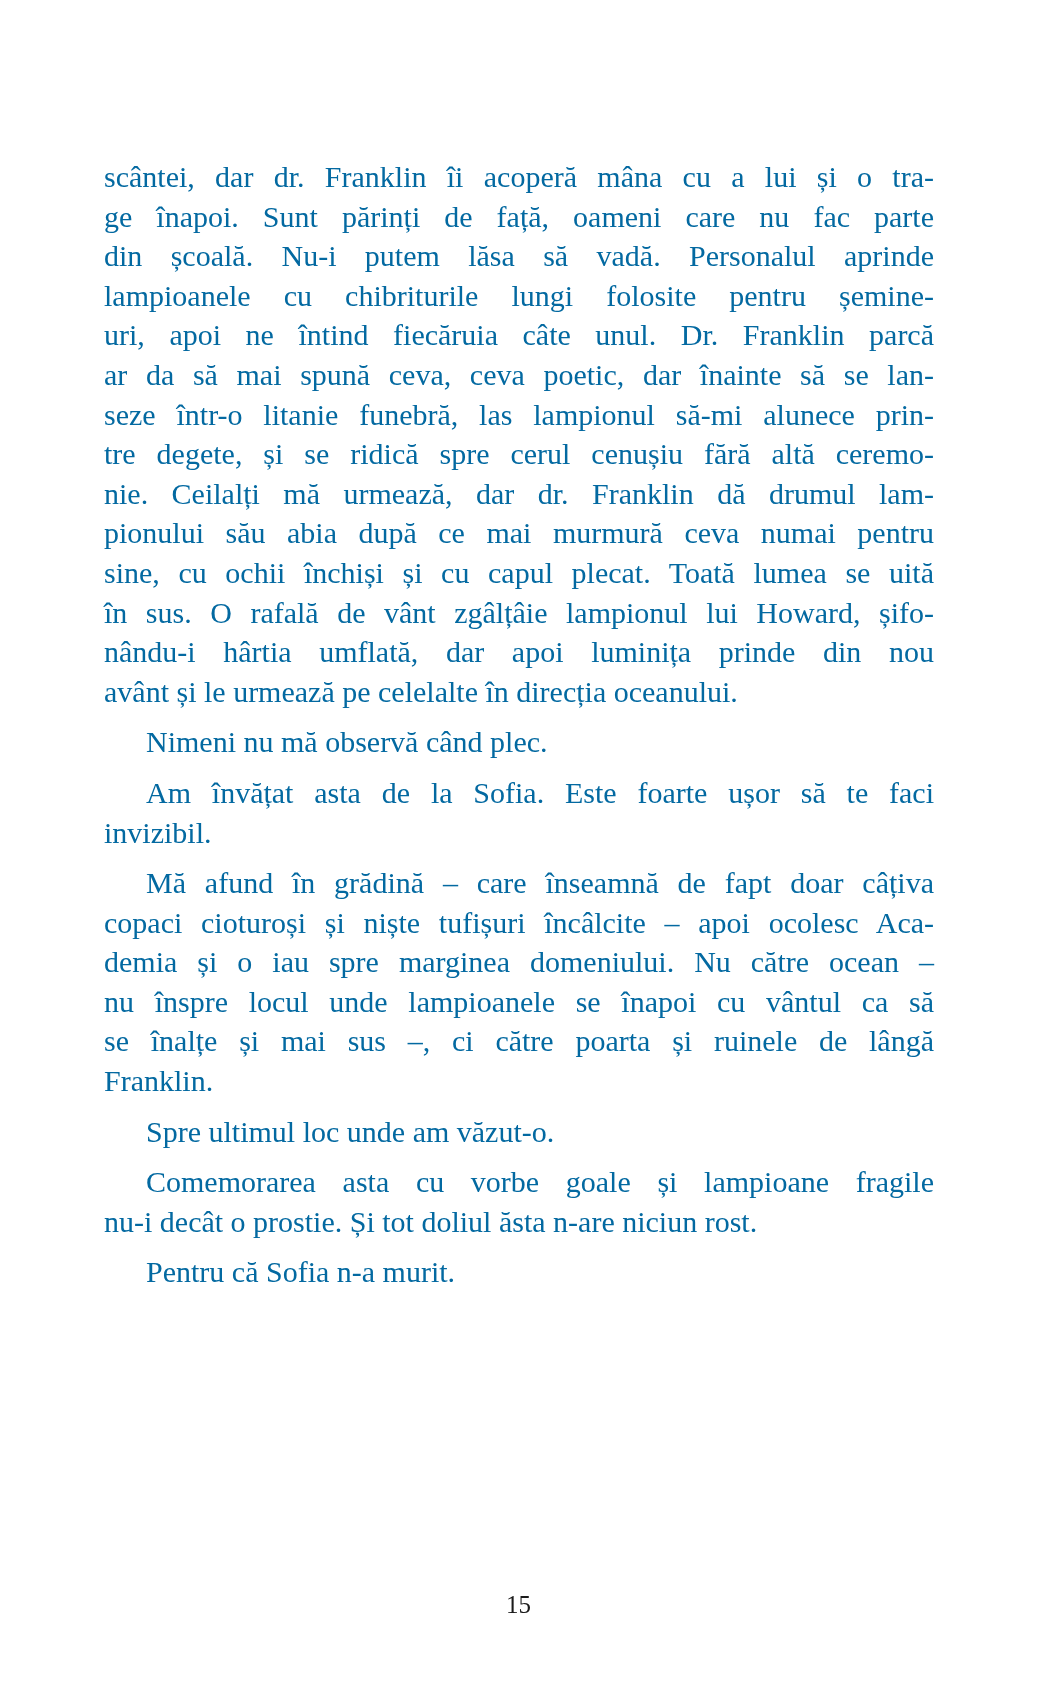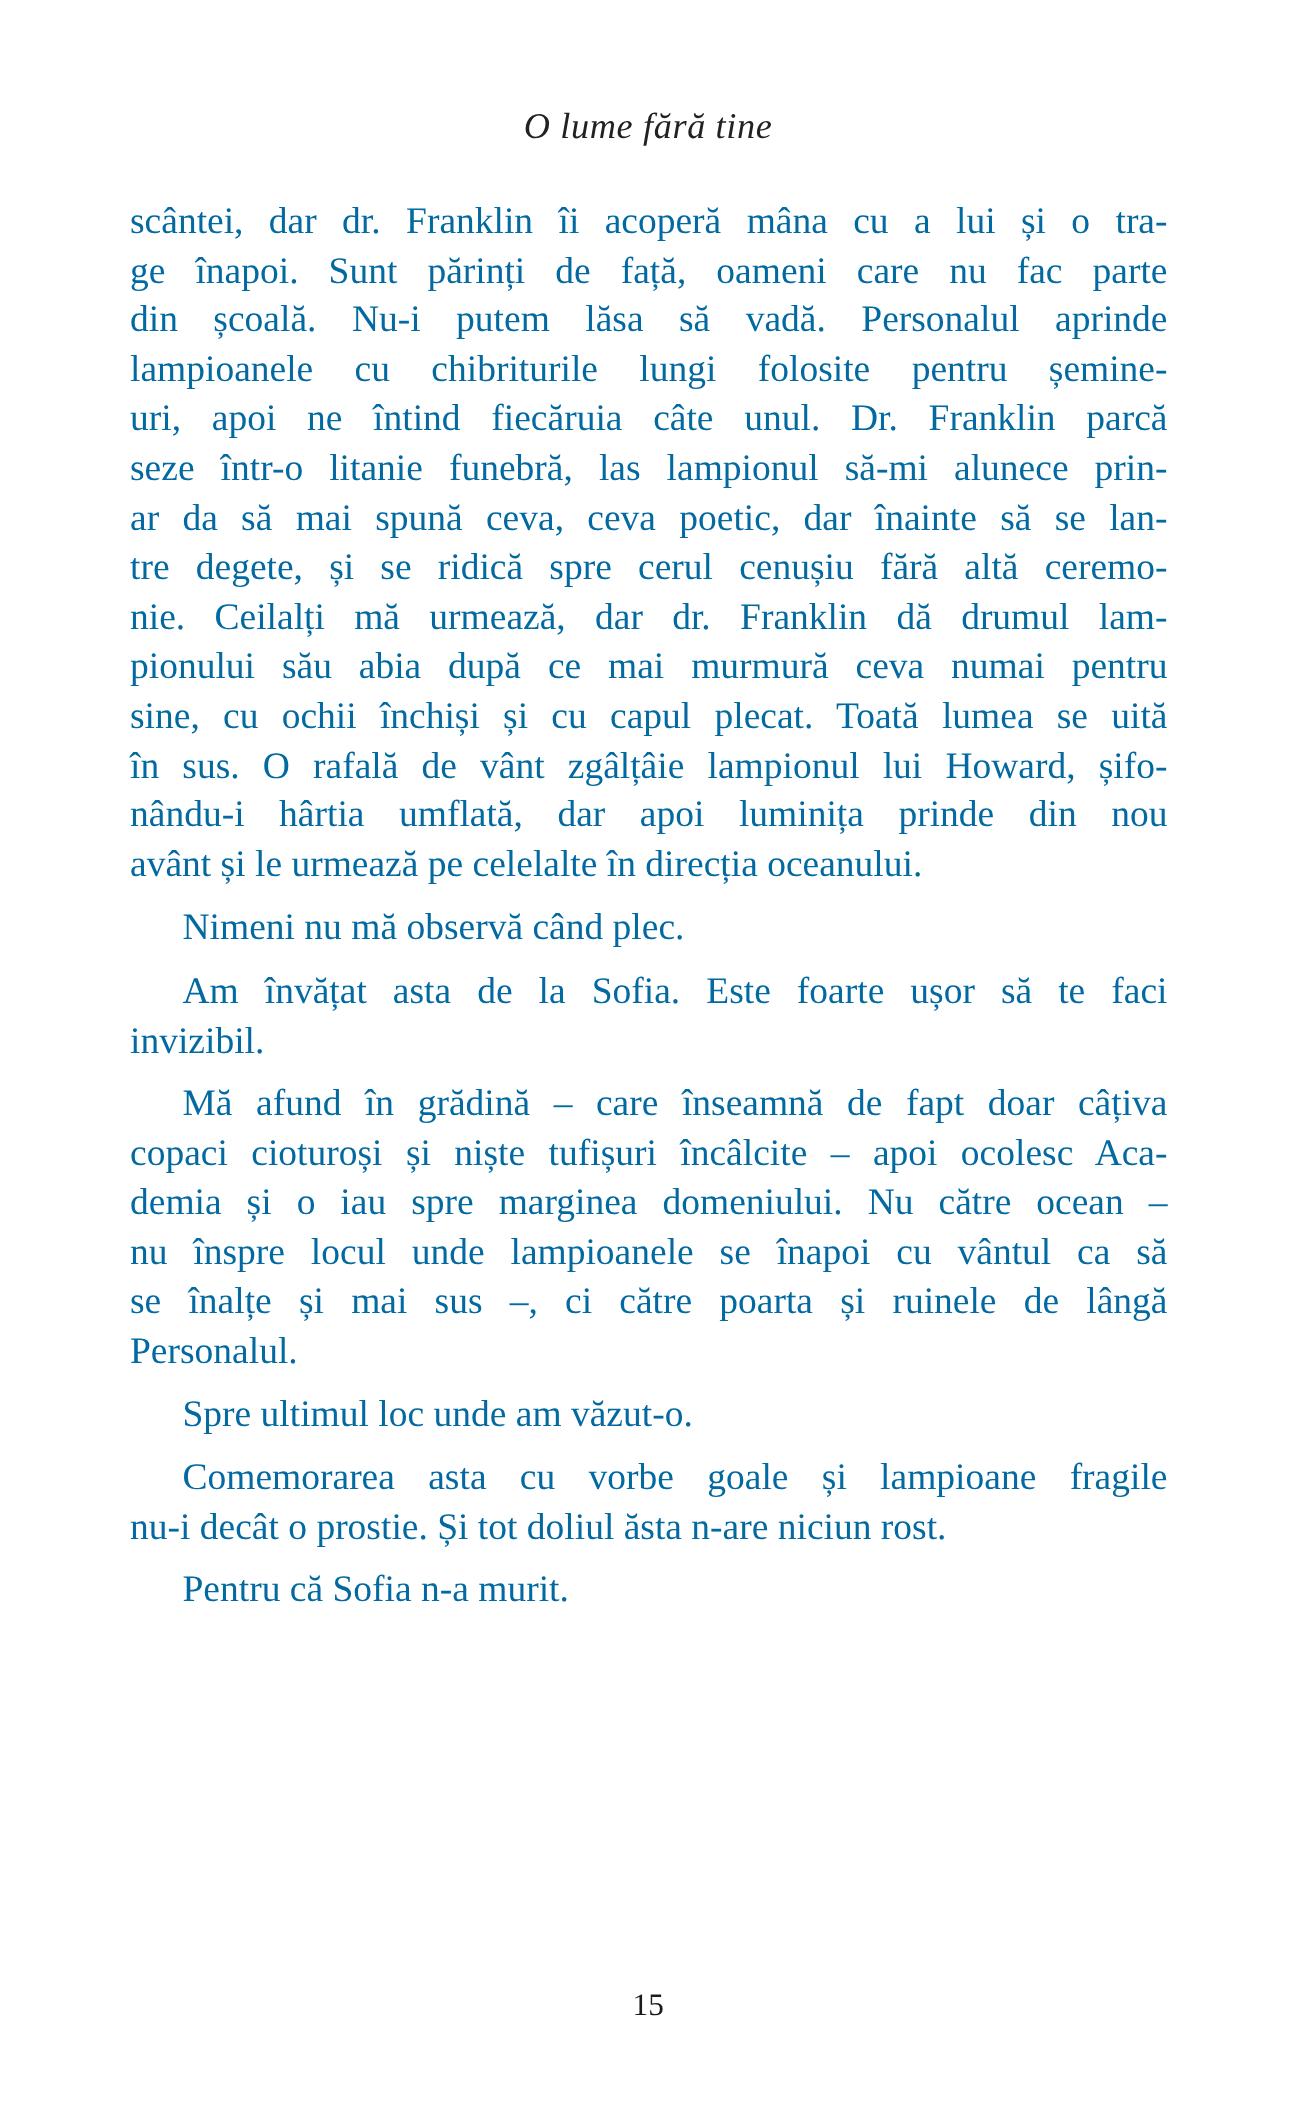--- a/index.html
+++ b/index.html
@@ -67,31 +67,30 @@
     font-size: 25px;
     line-height: 38px;
     color: #1b1b1b;
   }
 </style>
 </head>
 <body>
 
 <div class="page">
 
-  <div class="running-header">O lume fără tine</div>
 
   <div class="body-text">
       <div class="paragraph">
         <div class="line">scântei, dar dr. Franklin îi acoperă mâna cu a lui și o tra-</div>
         <div class="line">ge înapoi. Sunt părinți de față, oameni care nu fac parte</div>
         <div class="line">din școală. Nu-i putem lăsa să vadă. Personalul aprinde</div>
         <div class="line">lampioanele cu chibriturile lungi folosite pentru șemine-</div>
         <div class="line">uri, apoi ne întind fiecăruia câte unul. Dr. Franklin parcă</div>
+        <div class="line">ar da să mai spună ceva, ceva poetic, dar înainte să se lan-</div>
         <div class="line">seze într-o litanie funebră, las lampionul să-mi alunece prin-</div>
-        <div class="line">ar da să mai spună ceva, ceva poetic, dar înainte să se lan-</div>
         <div class="line">tre degete, și se ridică spre cerul cenușiu fără altă ceremo-</div>
         <div class="line">nie. Ceilalți mă urmează, dar dr. Franklin dă drumul lam-</div>
         <div class="line">pionului său abia după ce mai murmură ceva numai pentru</div>
         <div class="line">sine, cu ochii închiși și cu capul plecat. Toată lumea se uită</div>
         <div class="line">în sus. O rafală de vânt zgâlțâie lampionul lui Howard, șifo-</div>
         <div class="line">nându-i hârtia umflată, dar apoi luminița prinde din nou</div>
         <div class="line last">avânt și le urmează pe celelalte în direcția oceanului.</div>
       </div>
       <div class="paragraph">
         <div class="line last indent">Nimeni nu mă observă când plec.</div>
@@ -99,21 +98,21 @@
       <div class="paragraph">
         <div class="line indent">Am învățat asta de la Sofia. Este foarte ușor să te faci</div>
         <div class="line last">invizibil.</div>
       </div>
       <div class="paragraph">
         <div class="line indent">Mă afund în grădină – care înseamnă de fapt doar câțiva</div>
         <div class="line">copaci cioturoși și niște tufișuri încâlcite – apoi ocolesc Aca-</div>
         <div class="line">demia și o iau spre marginea domeniului. Nu către ocean –</div>
         <div class="line">nu înspre locul unde lampioanele se înapoi cu vântul ca să</div>
         <div class="line">se înalțe și mai sus –, ci către poarta și ruinele de lângă</div>
-        <div class="line last">Personalul.</div>
+        <div class="line last">Franklin.</div>
       </div>
       <div class="paragraph">
         <div class="line last indent">Spre ultimul loc unde am văzut-o.</div>
       </div>
       <div class="paragraph">
         <div class="line indent">Comemorarea asta cu vorbe goale și lampioane fragile</div>
         <div class="line last">nu-i decât o prostie. Și tot doliul ăsta n-are niciun rost.</div>
       </div>
       <div class="paragraph">
         <div class="line last indent">Pentru că Sofia n-a murit.</div>

